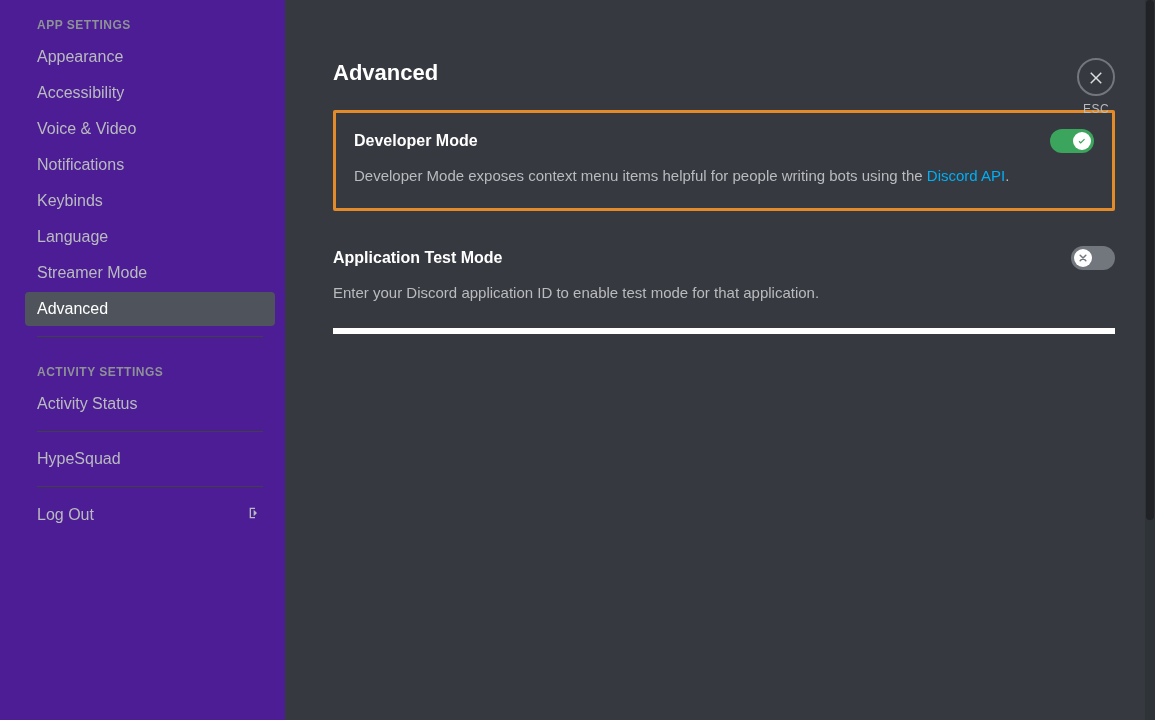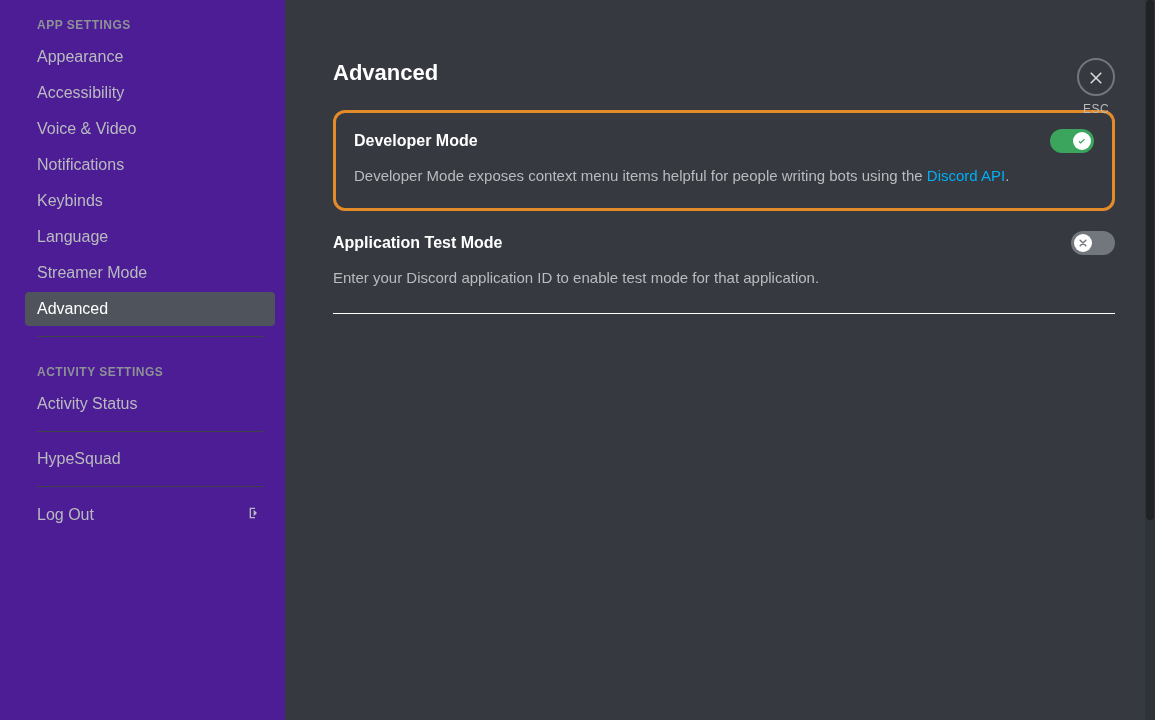--- a/index.html
+++ b/index.html
@@ -52,21 +52,21 @@
   position: relative;
 }
 .page-title {
   color: #fff;
   font-size: 22px;
   font-weight: 700;
   margin-bottom: 24px;
 }
 .setting-block {
   padding: 20px 0 24px 0;
-  border-bottom: 1px solid #ffffff;
+  border-bottom: 6px solid #ffffff;
 }
 .setting-header {
   display: flex;
   justify-content: space-between;
   align-items: center;
   margin-bottom: 12px;
 }
 .setting-title {
   color: #fff;
   font-size: 16px;
@@ -76,23 +76,23 @@
   color: #b9bbbe;
   font-size: 15px;
   line-height: 1.5;
 }
 .setting-desc a {
   color: #00aff4;
   text-decoration: none;
 }
 .highlight-box {
   border: 3px solid #e38b29;
-  border-radius: 12px;
+  border-radius: 2px;
   padding: 16px 18px 20px 18px;
-  margin-bottom: 0;
+  margin-bottom: 15px;
 }
 .toggle {
   width: 44px;
   height: 24px;
   border-radius: 14px;
   position: relative;
   cursor: pointer;
 }
 .toggle.on { background: #3ba55d; }
 .toggle.off { background: #72767d; }

